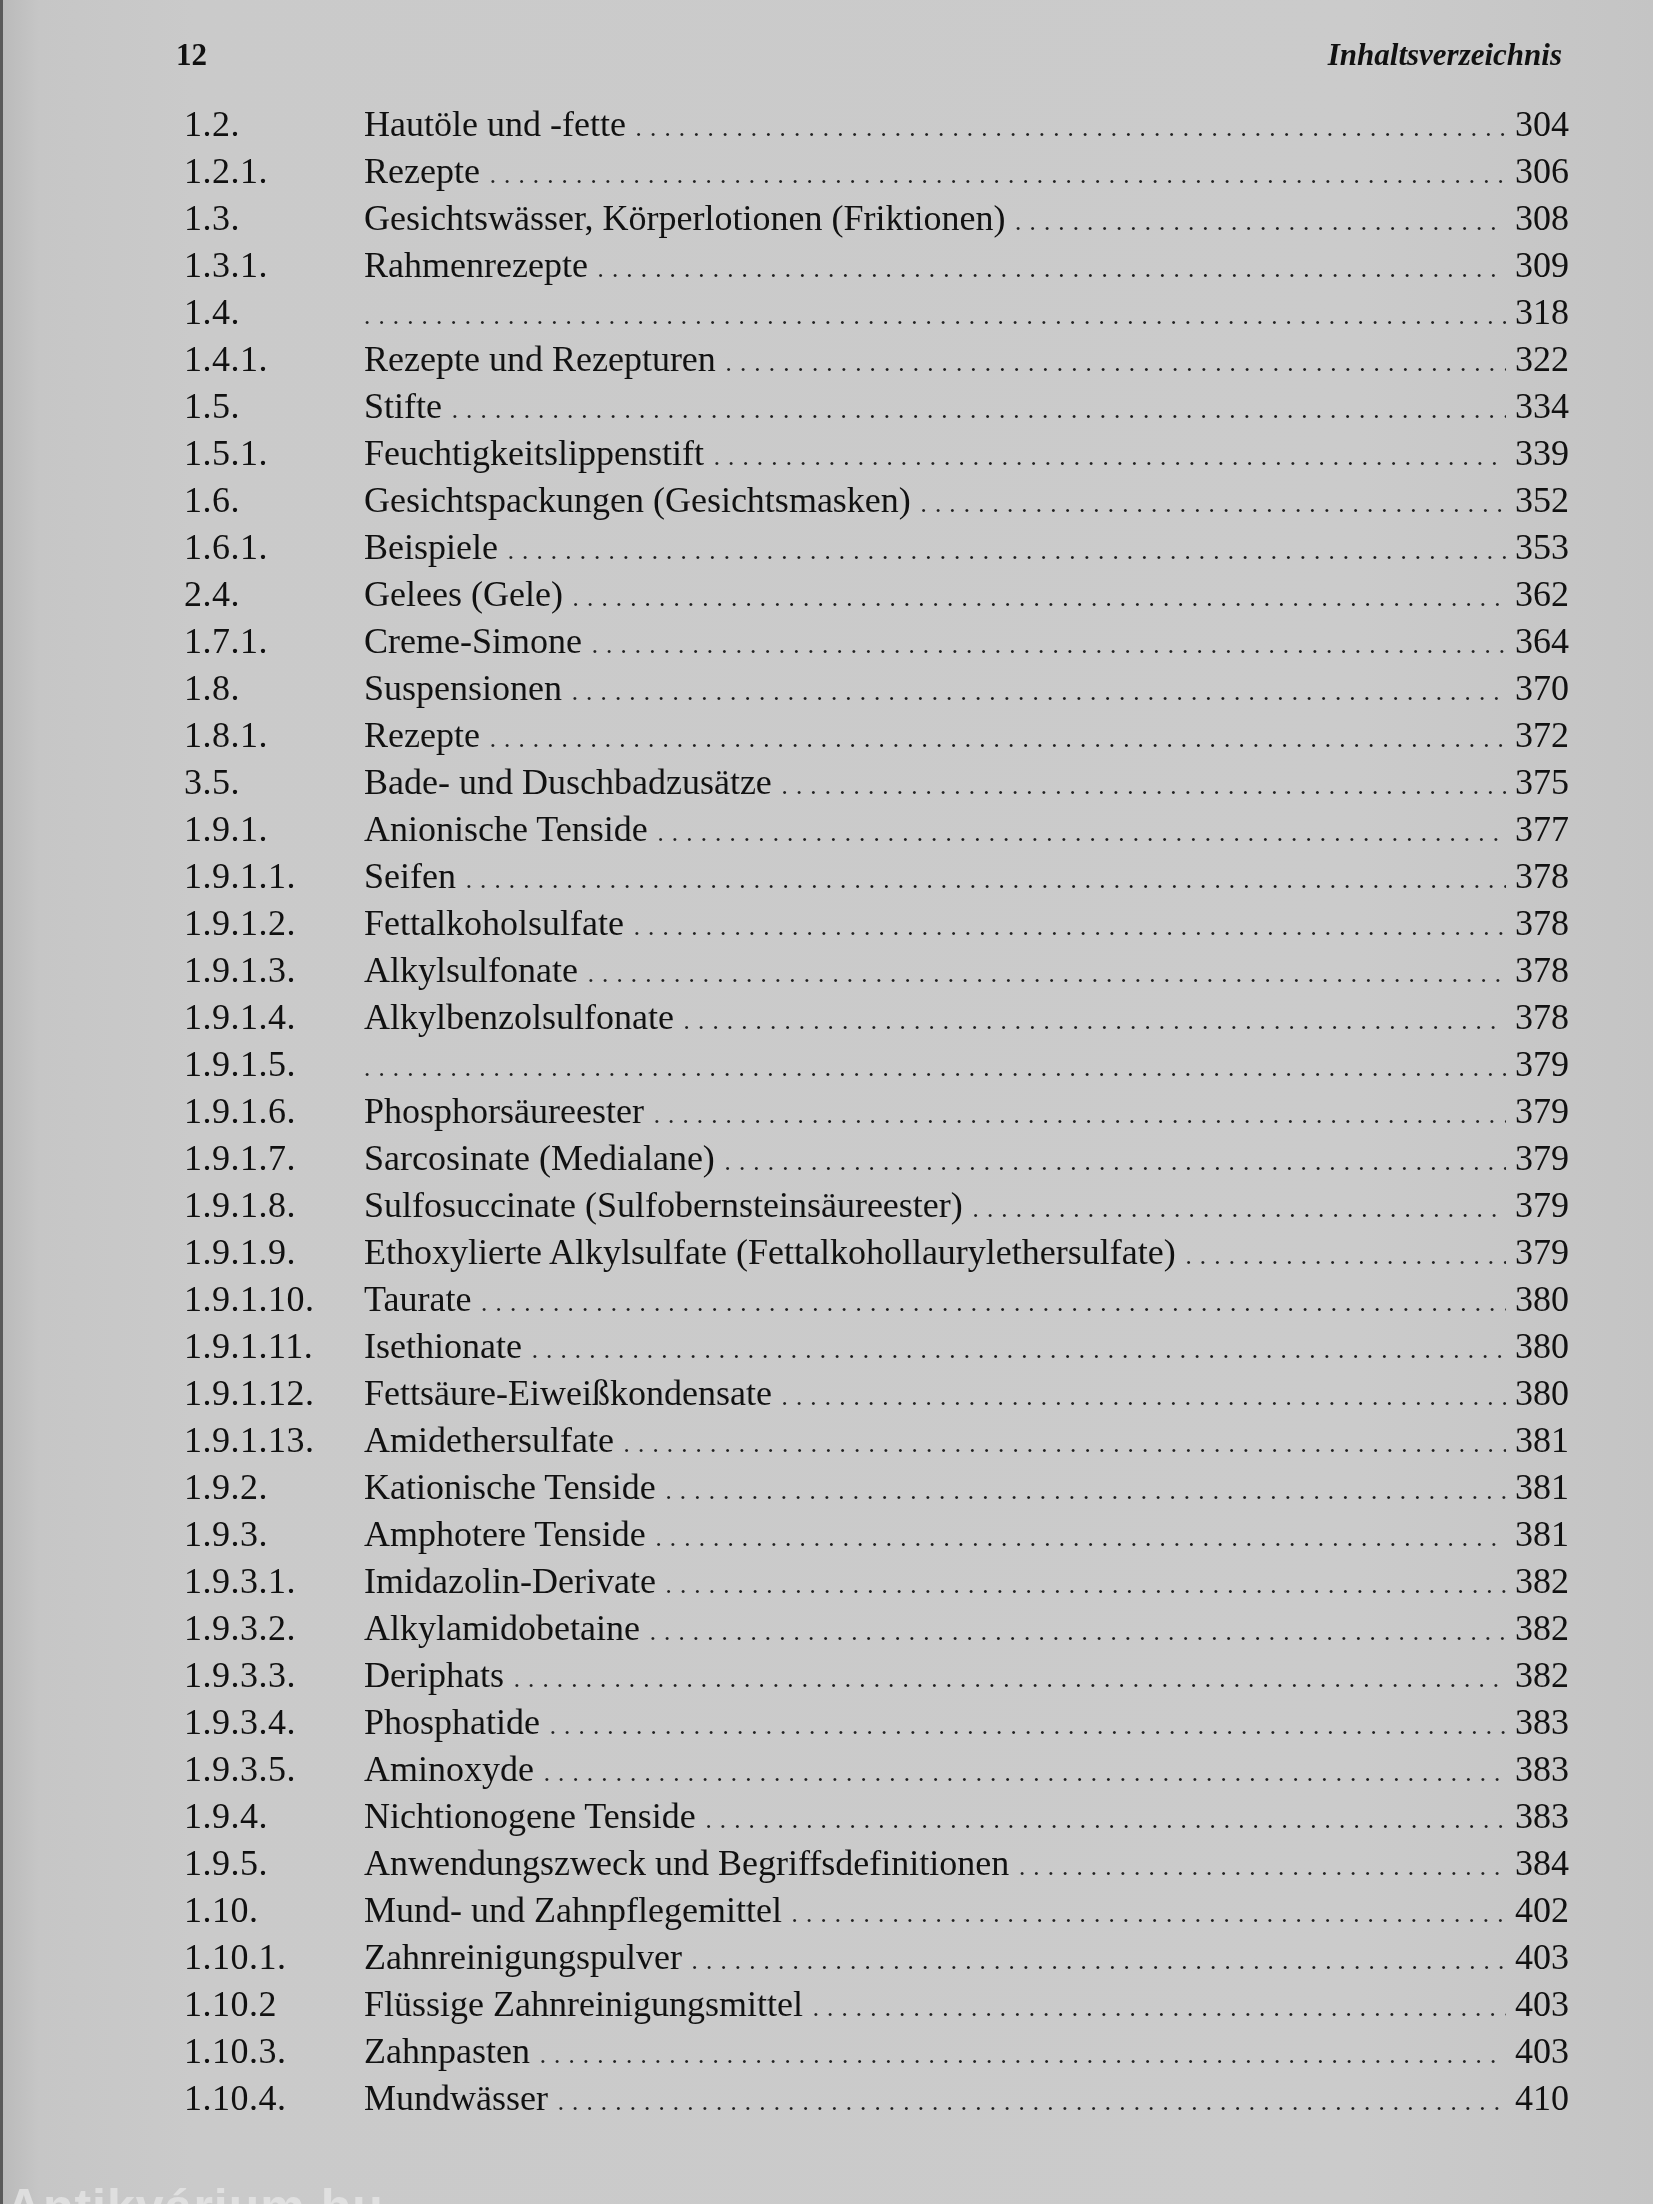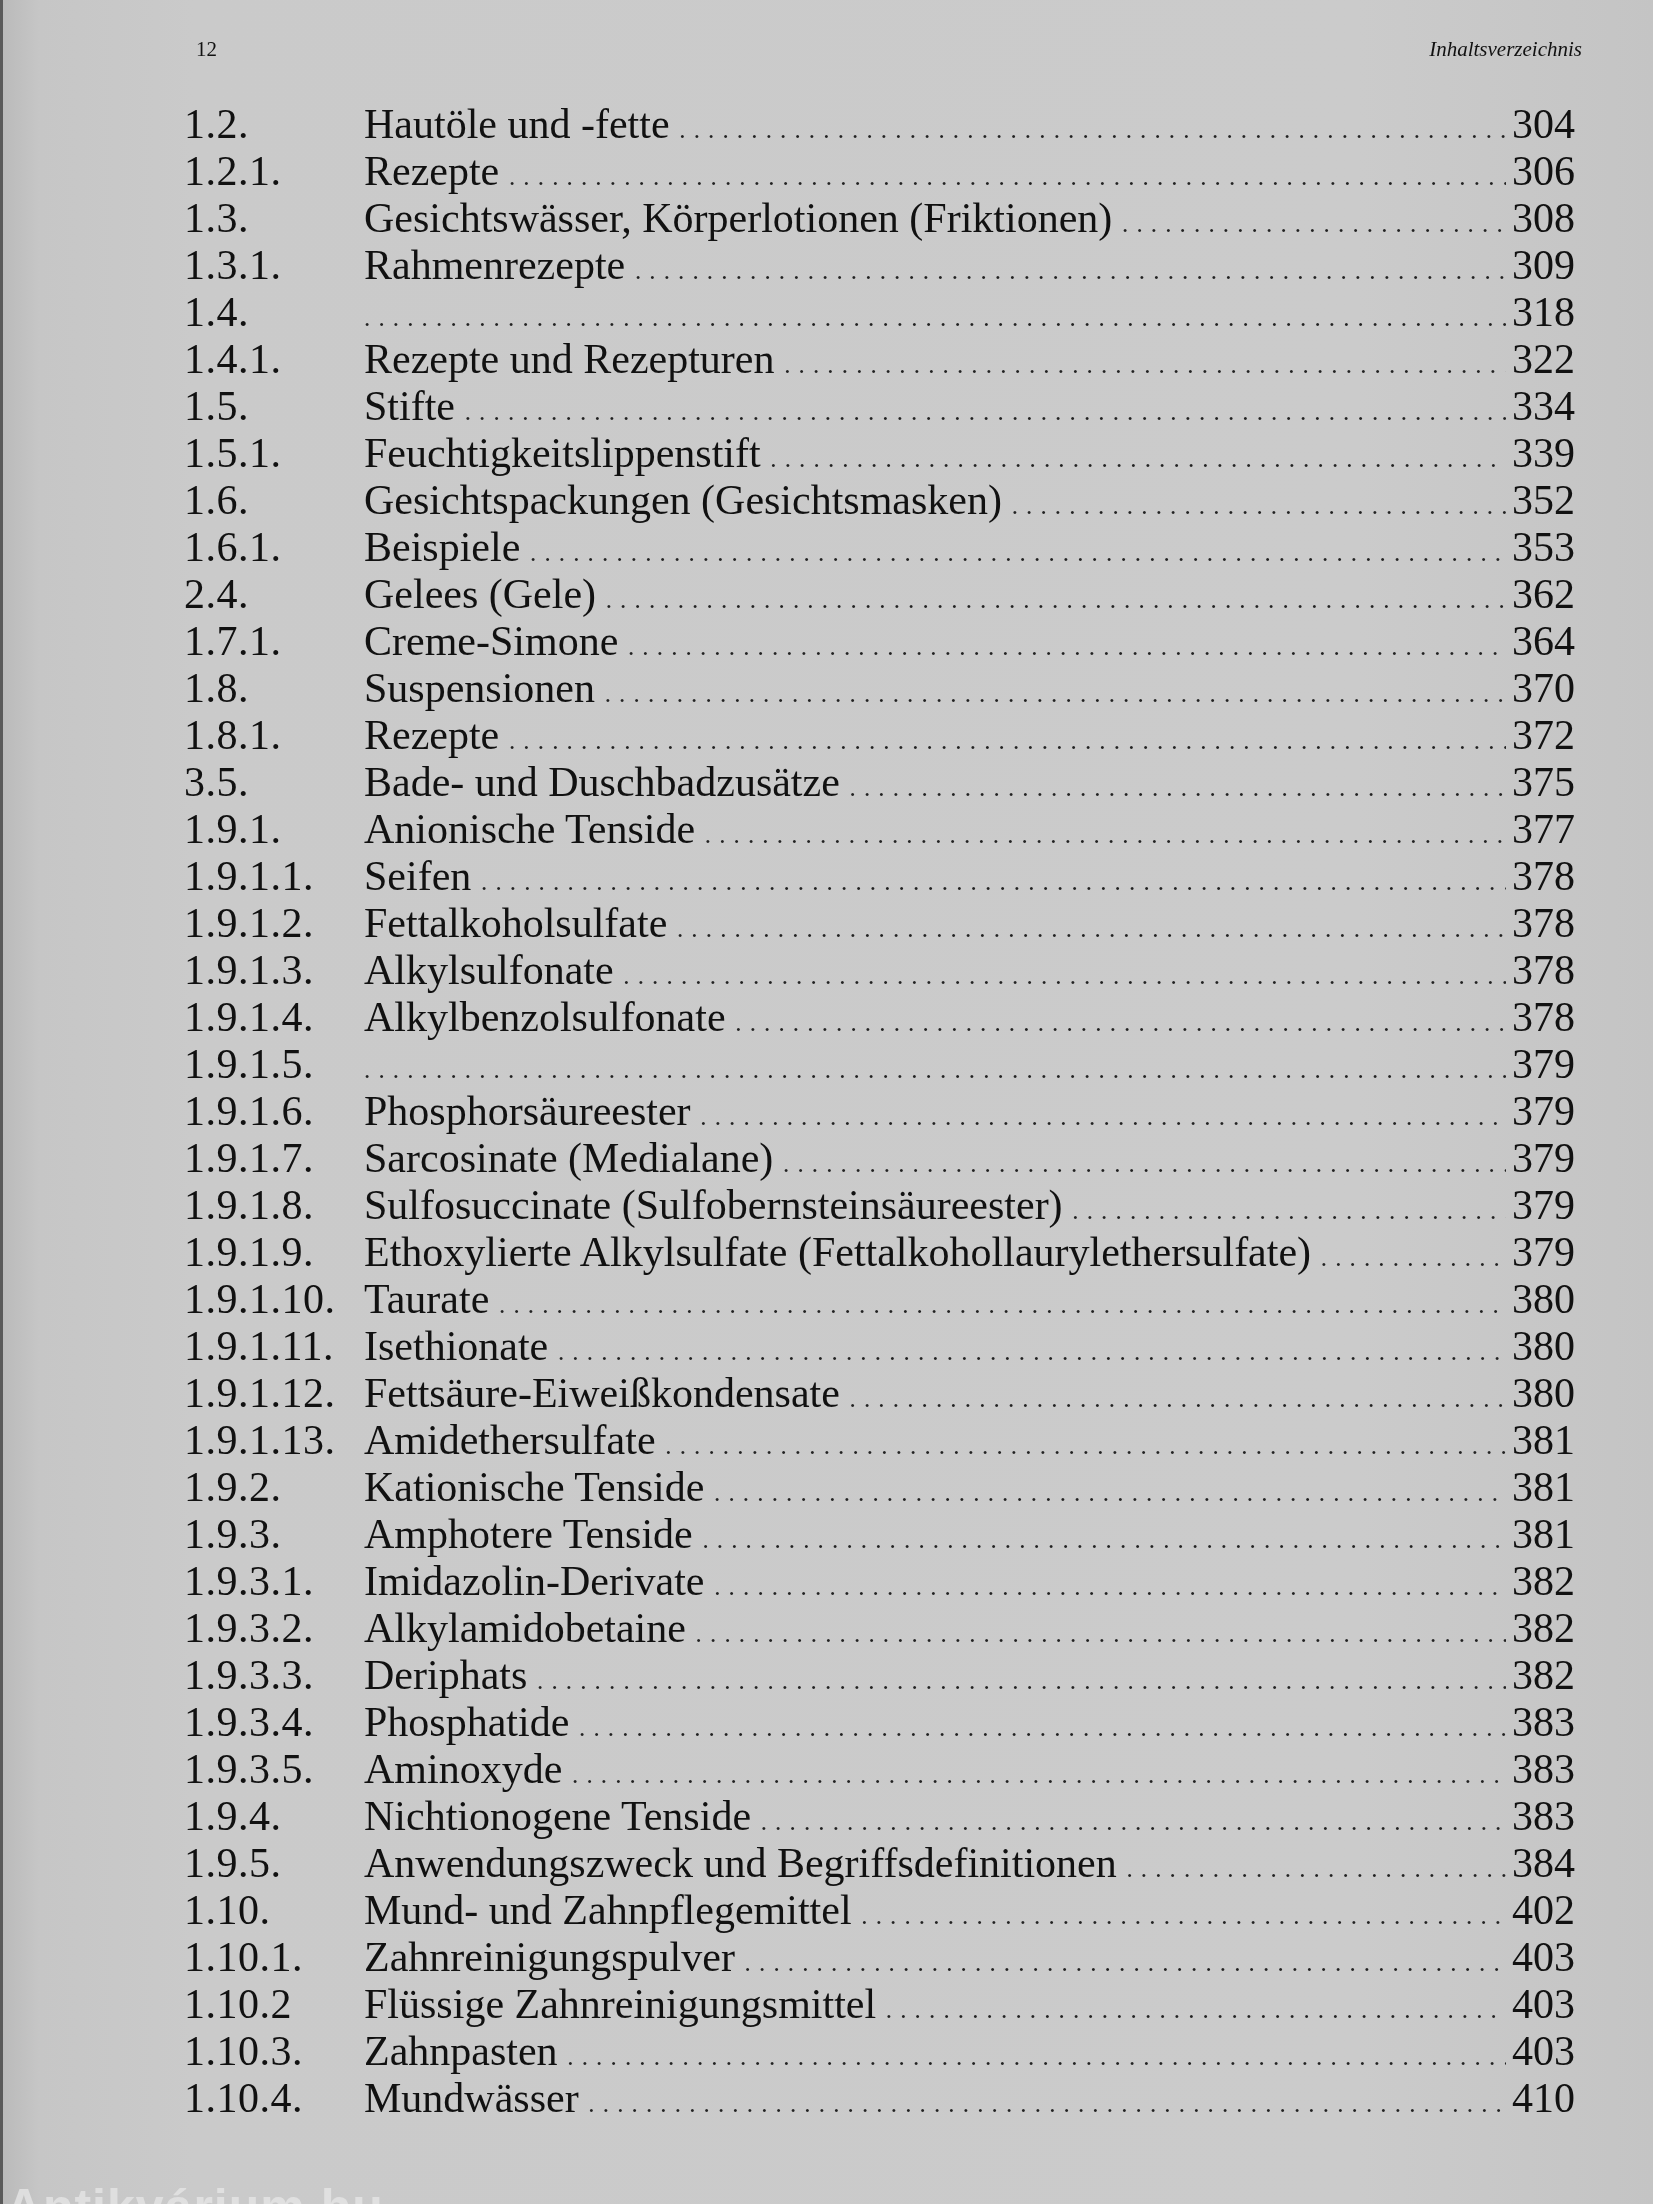--- a/index.html
+++ b/index.html
@@ -3,25 +3,25 @@
 <meta charset="utf-8">
 <style>
   html, body { margin:0; padding:0; }
   body {
     width:1654px; height:2205px; overflow:hidden; position:relative;
     background:#c9c9c9;
     background-image: linear-gradient(90deg, #b9b9b9 0px, #c6c6c6 39px, #cacaca 194px, #cbcbcb 1359px, #c4c4c4 1654px);
     font-family:"Liberation Serif", serif; color:#111;
   }
   .left-edge { position:absolute; left:0; top:0; width:2.9px; height:2205px; background:#5a5a5a; }
-  .running-head { position:absolute; top:37px; left:196px; width:1386px; height:39px; font-size:21px; }
+  .running-head { position:absolute; top:37px; left:176px; width:1386px; height:39px; font-size:31px;font-weight:bold; }
   .folio { position:absolute; left:0; top:0; }
   .section-title { position:absolute; right:0; top:0; font-style:italic;margin-left:32px; }
   .toc { position:absolute; top:101px; left:184px; width:1388px; }
-  .row { position:relative; height:47px; line-height:47px; font-size:42px; display:flex; align-items:baseline; white-space:nowrap; }
+  .row { position:relative; height:47px; line-height:47px; font-size:36px; display:flex; align-items:baseline; white-space:nowrap; }
   .num { width:180px; flex:none; letter-spacing:0.5px; }
   .title { flex:none; padding-right:9.7px; }
   .leader { flex:1 1 auto; overflow:hidden; color:#222; letter-spacing:9.7px; font-size:25px; }
   .leader::before { content:". . . . . . . . . . . . . . . . . . . . . . . . . . . . . . . . . . . . . . . . . . . . . . . . . . . . . . . . . . . . . . . . . . . . . . . . . . . . . . . . . . . . . . . . . . . . . . . . . . . . . . . . . . . . . . . . . . . . . . . ."; letter-spacing:-0.5px; word-spacing:2.9px; }
   .page { flex:none; width:60px; text-align:center; padding-left:5.8px; }
   .watermark { position:absolute; left:5.8px; top:2178px; font-family:"Liberation Sans", sans-serif; font-weight:bold; font-size:50px; color:#e4e4e4; opacity:0.85; letter-spacing:1px; }
 </style>
 </head>
 <body>
 

